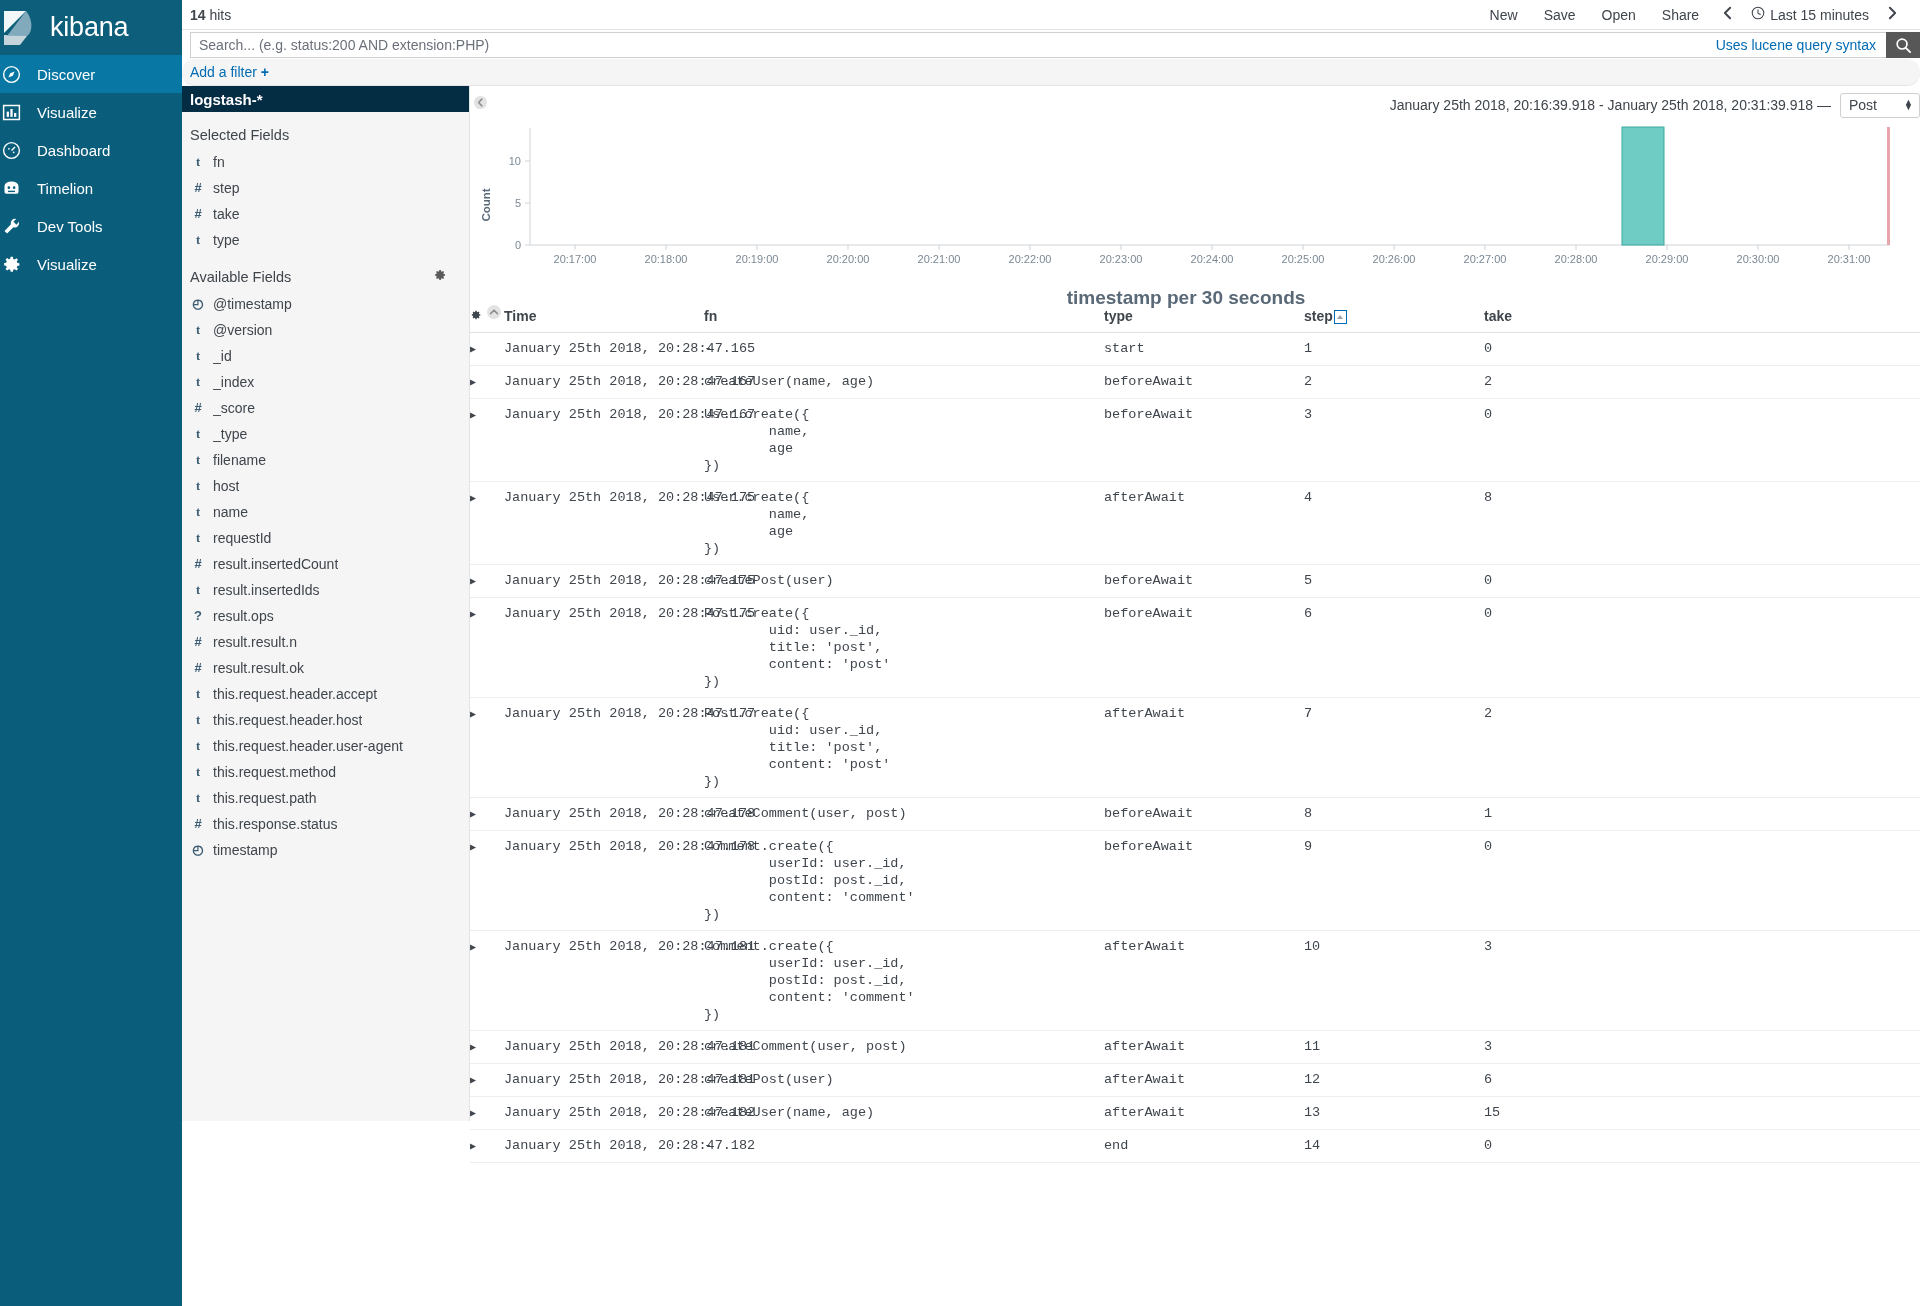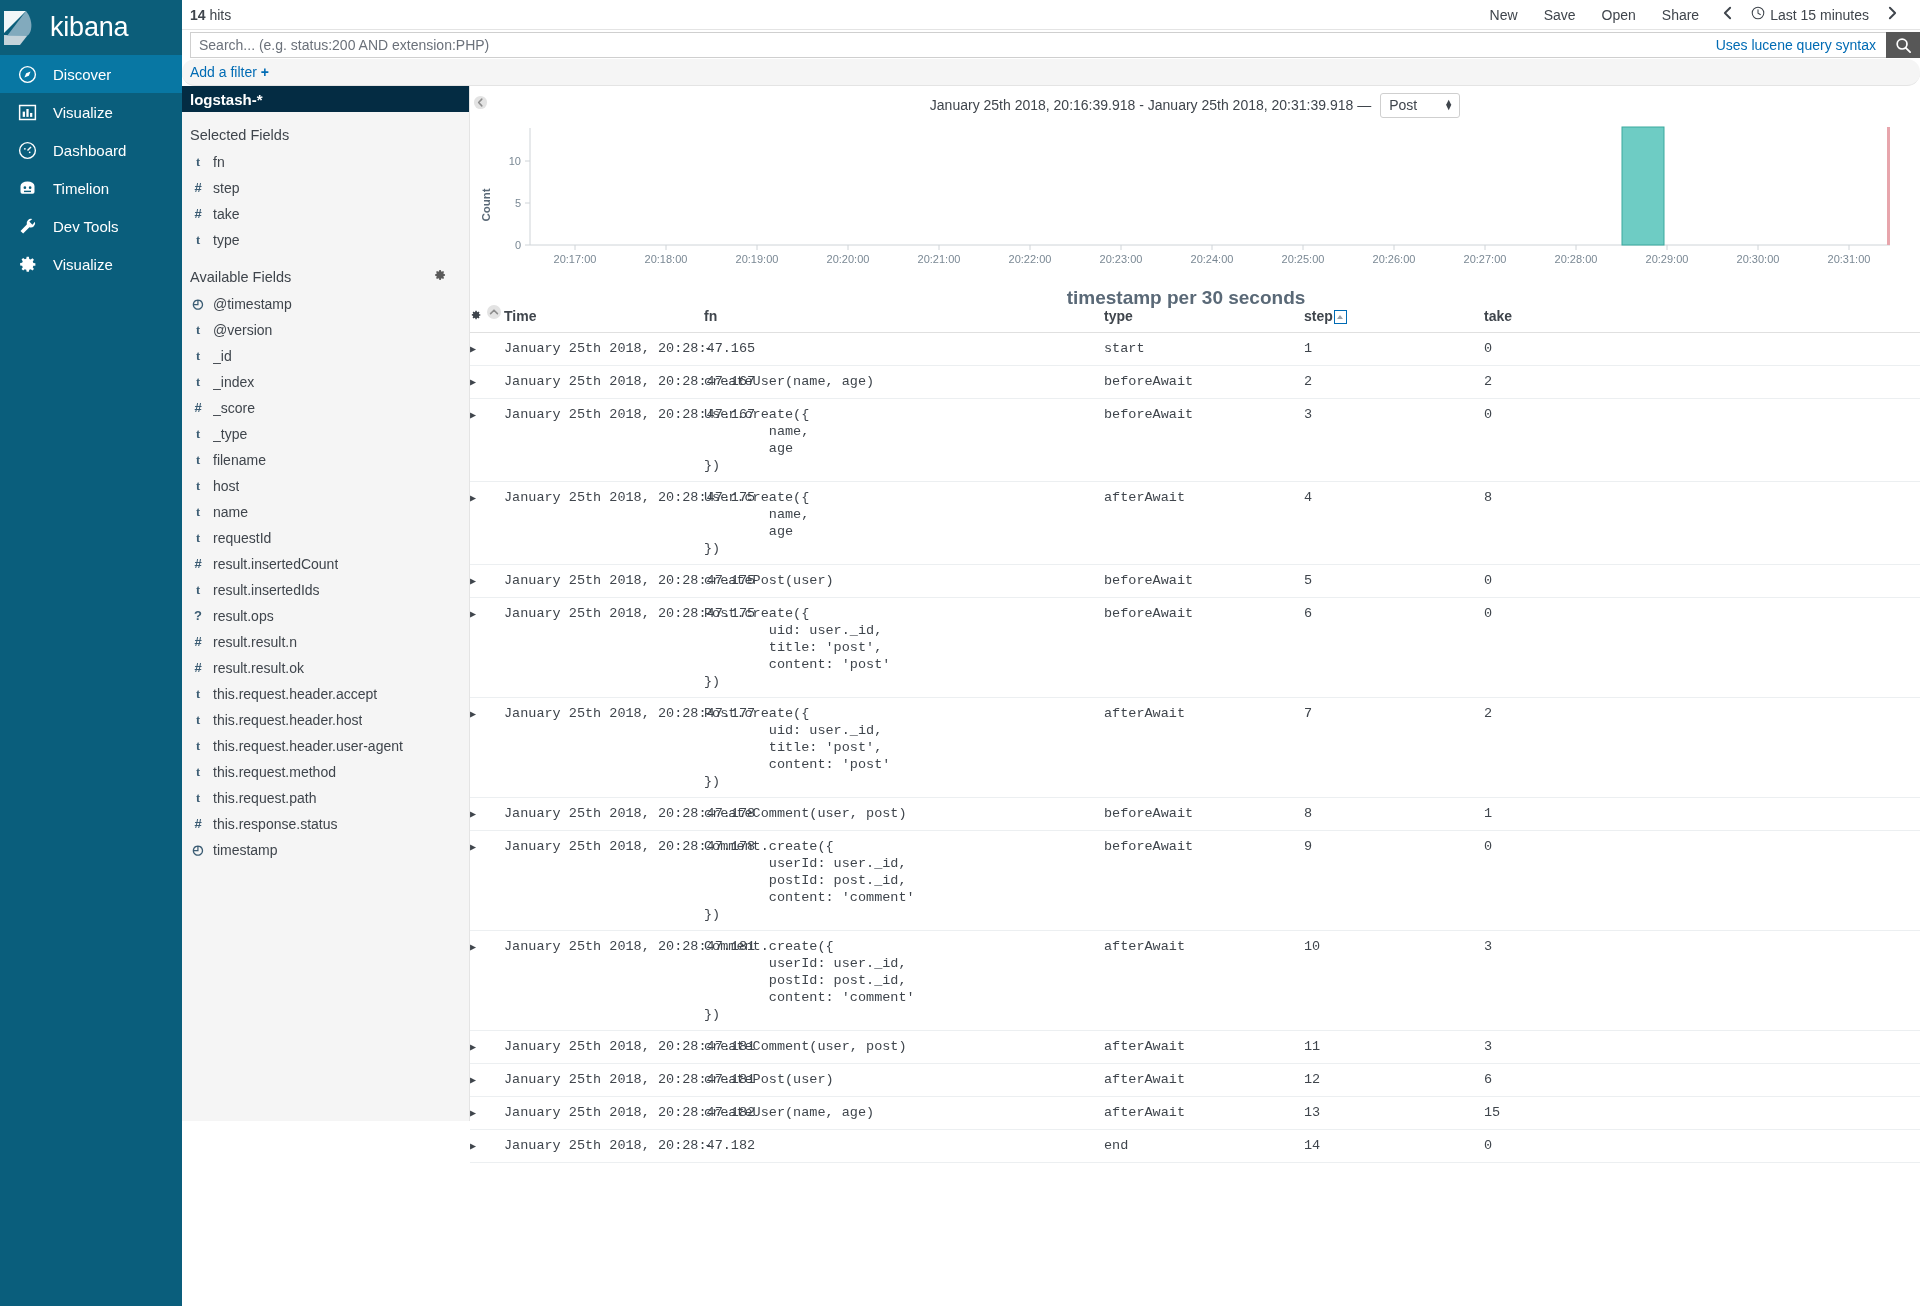--- a/index.html
+++ b/index.html
@@ -27,21 +27,21 @@
     background:#0c5e7a;
     display:flex; align-items:center;
     gap:12px;
   }
   #nav .brand .logo { width:38px; height:38px; position:relative; }
   #nav .brand .brand-name {
     color:#ffffff; font-size:27px; letter-spacing:-.2px;
   }
   .nav-item {
     height:38px; display:flex; align-items:center;
-    gap:14px; padding-left:16px;
+    gap:14px; 
     color:#ffffff; font-size:15px;
     cursor:pointer;
   }
   .nav-item.active { background:#0877a3; }
   .nav-item .ico { width:23px; height:23px; flex:0 0 23px; display:flex; align-items:center; justify-content:center; }
   .nav-item .ico svg { display:block; }
 
   
   #right { flex:1 1 auto; display:flex; flex-direction:column; min-width:0; }
 
@@ -144,21 +144,21 @@
   .ftype.num { font-family:"Liberation Sans", sans-serif; font-size:13px; }
   .ftype.unk { font-family:"Liberation Sans", sans-serif; font-size:13px; }
   .ftype.date { font-size:13px; }
   .fname { white-space:nowrap; overflow:hidden; text-overflow:ellipsis; }
 
   
   #main { flex:1 1 auto; min-width:0; background:#ffffff; overflow:hidden; position:relative; }
 
   #chart-header {
     position:relative; height:34px;
-    display:flex; align-items:center; justify-content:center;
+    display:flex; align-items:center; justify-content:flex-end;
     padding-top:4px;
   }
   #collapse-left {
     position:absolute; left:3px; top:9px;
     width:15px; height:15px; cursor:pointer; color:#9b9b9b;
   }
   #chart-title-wrap { display:flex; align-items:center; gap:9px; }
   #chart-range { font-size:14px; color:#3f454c; }
   #interval-select {
     border:1px solid #cfcfcf; background:#fff; height:25px;

